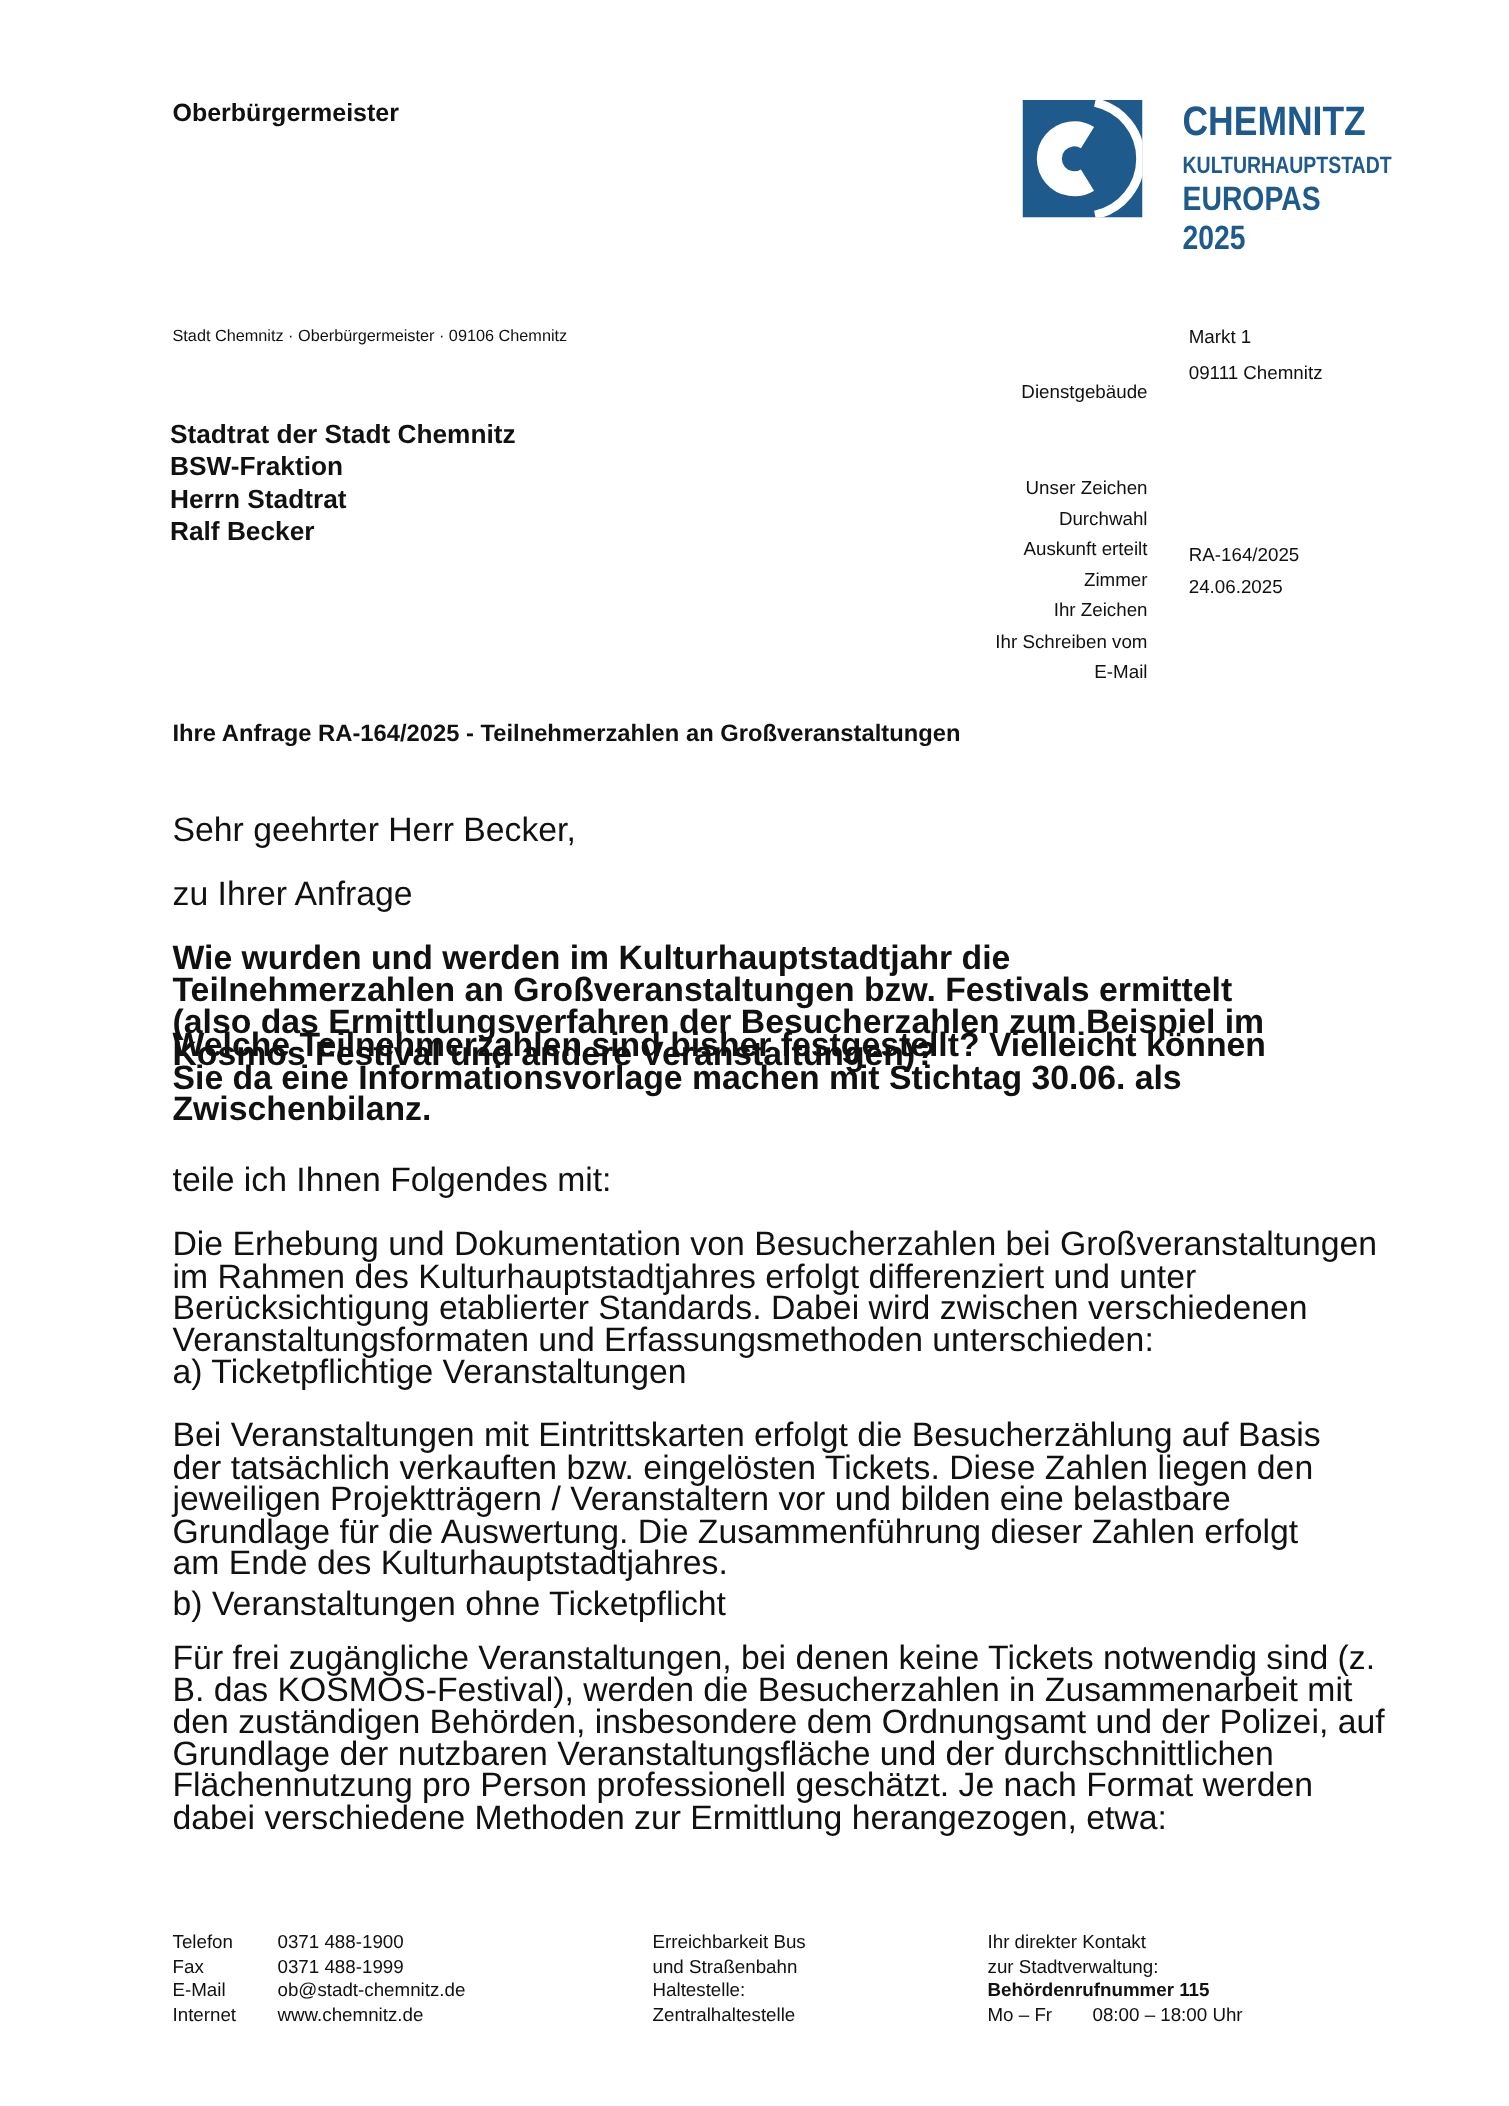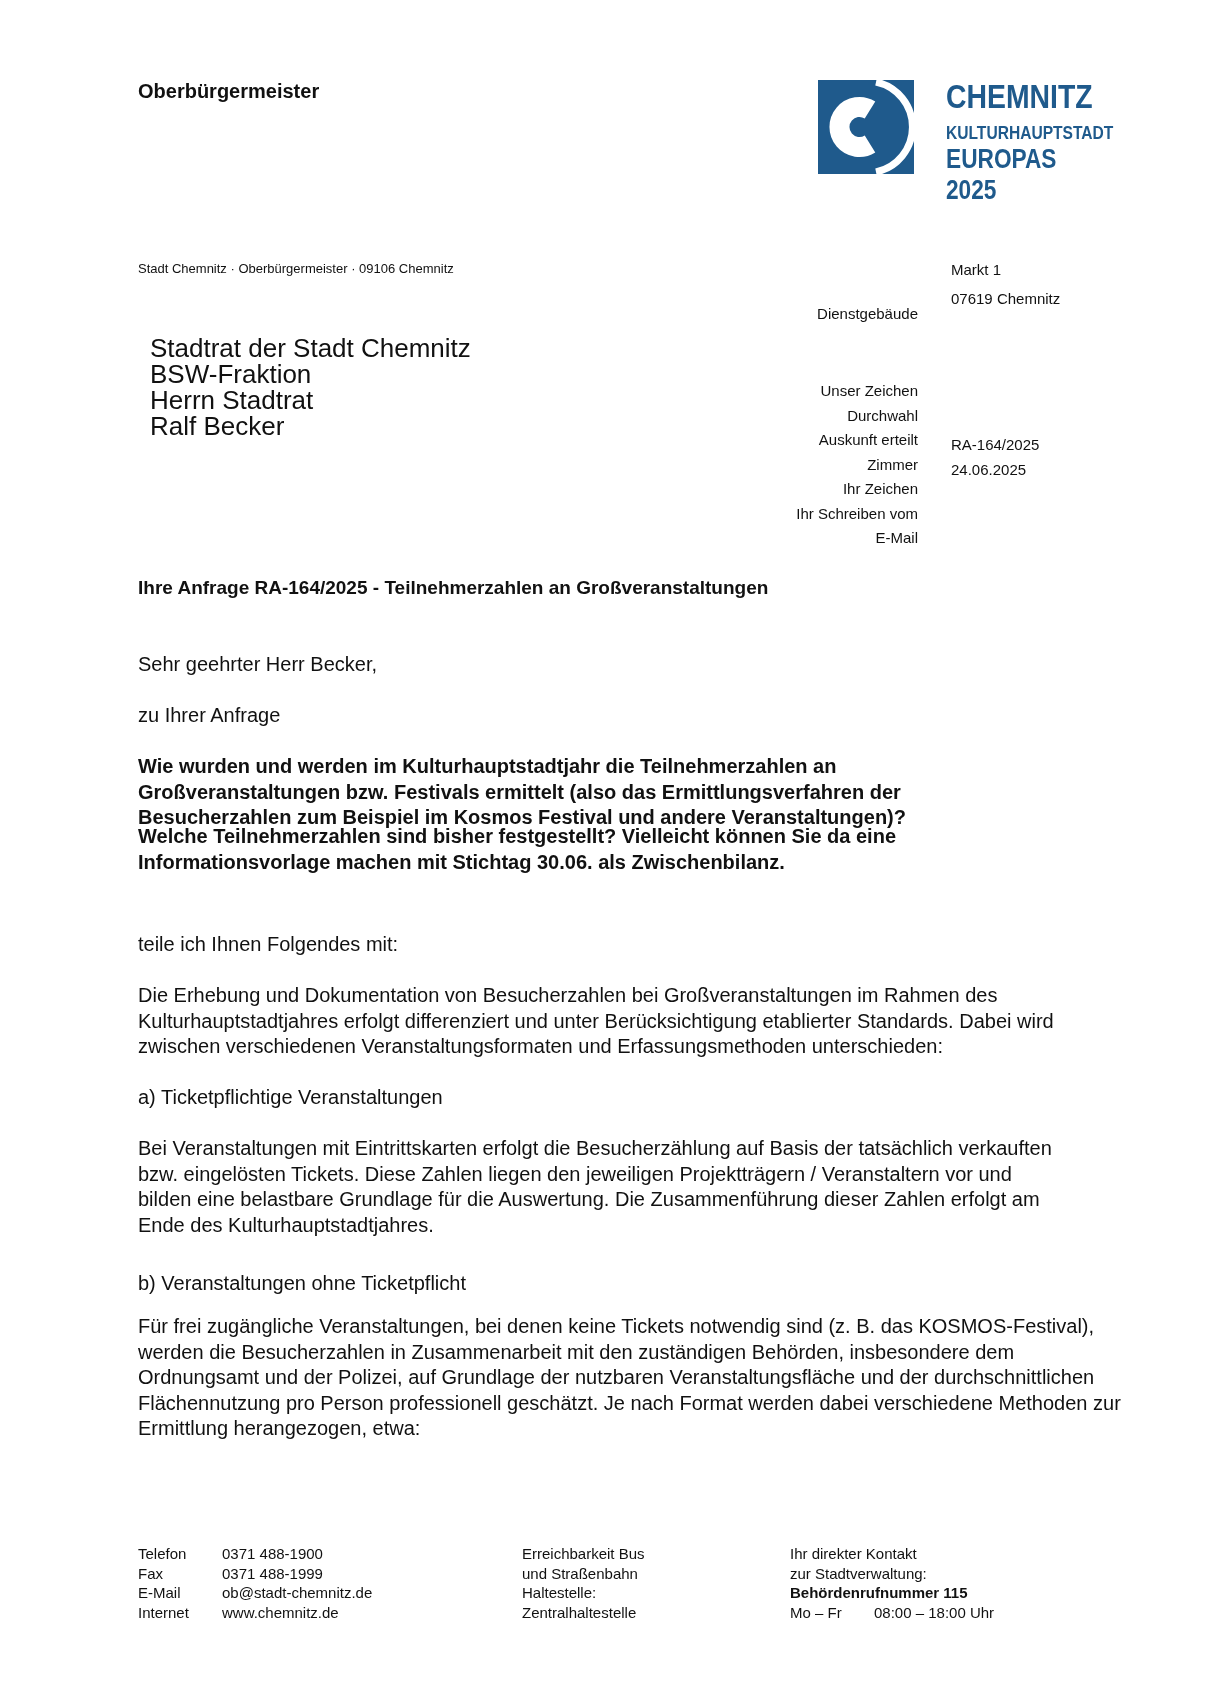--- a/index.html
+++ b/index.html
@@ -15,24 +15,24 @@
   .lt2 { font-size: 19px; top: 42px; transform: scaleX(0.82); }
   .lt3 { font-size: 27px; top: 64px; transform: scaleX(0.84); }
 
   .return-line { left: 138px; top: 261px; font-size: 13px; }
   .meta { left: 740px; top: 258px; width: 400px; font-size: 15px; }
   .meta-row { display: flex; height: 24.5px; line-height: 24.5px; }
   .meta-label { width: 178px; text-align: right; padding-right: 0; margin-top: 44px; }
   .meta-value { margin-left: 33px; }
   .meta-gap { height: 24px; }
 
-  .recipient { left: 150px; top: 335px; font-size: 26px; line-height: 26px; }
+  .recipient { left: 136px; top: 335px; font-size: 21px; line-height: 26px; font-weight: bold; }
 
   .subject { left: 138px; top: 577px; font-size: 19px; font-weight: bold; }
-  .body-text { left: 138px; width: 980px; font-size: 20px; line-height: 25.5px; }
+  .body-text { left: 138px; width: 980px; font-size: 27px; line-height: 25.5px; }
   .bold { font-weight: bold; }
   p { margin: 0; }
 
   .footer { top: 1544px; font-size: 15px; line-height: 19.5px; }
   .f1 { left: 138px; }
   .f1 .row { display: flex; }
   .f1 .k { width: 84px; }
   .f2 { left: 522px; }
   .f3 { left: 790px; }
   .f3 .hours { display: flex; }
@@ -56,21 +56,21 @@
 
 <div class="abs return-line">Stadt Chemnitz · Oberbürgermeister · 09106 Chemnitz</div>
 
 <div class="abs meta">
   <div class="meta-row">
     <span class="meta-label">Dienstgebäude</span>
     <span class="meta-value">Markt 1</span>
   </div>
   <div class="meta-row" style="margin-top:4px;">
     <span class="meta-label"></span>
-    <span class="meta-value">07619 Chemnitz</span>
+    <span class="meta-value">09111 Chemnitz</span>
   </div>
   <div class="meta-gap"></div>
   <div class="meta-row">
       <span class="meta-label">Unser Zeichen</span>
       <span class="meta-value"></span>
     </div>
   <div class="meta-row">
       <span class="meta-label">Durchwahl</span>
       <span class="meta-value"></span>
     </div>

